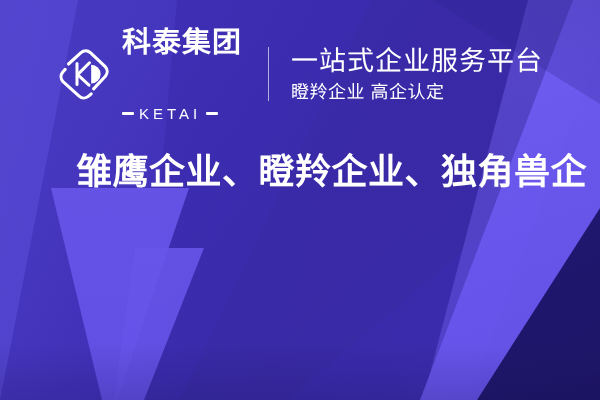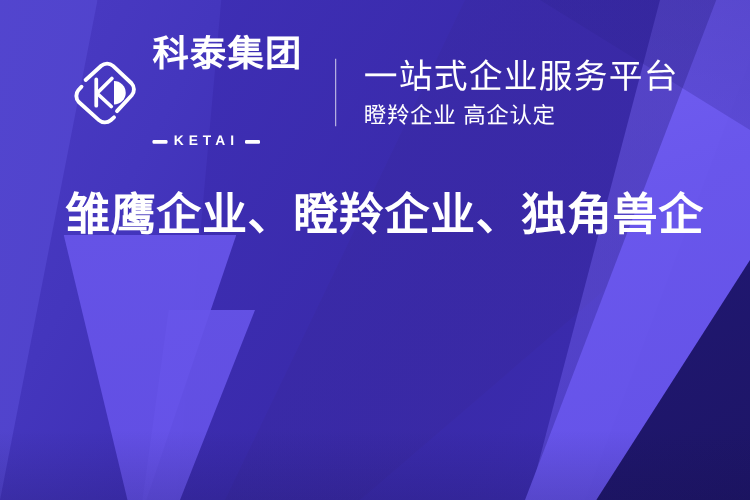--- a/index.html
+++ b/index.html
@@ -132,22 +132,22 @@
     margin-top: 5px;
     gap: 5px;
   }
   .brand-dash {
     height: 3px;
     background: #ffffff;
     flex: 0 0 12px;
     border-radius: 1px;
   }
   .brand-en {
-    font-size: 11px;
-    font-weight: 700;
+    font-size: 15px;
+    font-weight: 400;
     color: #ffffff;
     letter-spacing: 4px;
     line-height: 1;
     white-space: nowrap;
   }
   .divider {
     width: 1px;
     height: 54px;
     background: rgba(255,255,255,.62);
     margin: 0 22px 0 26px;
@@ -172,21 +172,21 @@
     line-height: 1.15;
     color: #ffffff;
     font-weight: 400;
     letter-spacing: .5px;
     white-space: nowrap;
   }
 
   
   .title {
     position: absolute;
-    left: 52px;
+    left: 76px;
     right: 30px;
     top: 146px;
     z-index: 5;
   }
   .title-line {
     font-size: 36px;
     line-height: 52px;
     font-weight: 700;
     color: #ffffff;
     letter-spacing: .5px;

